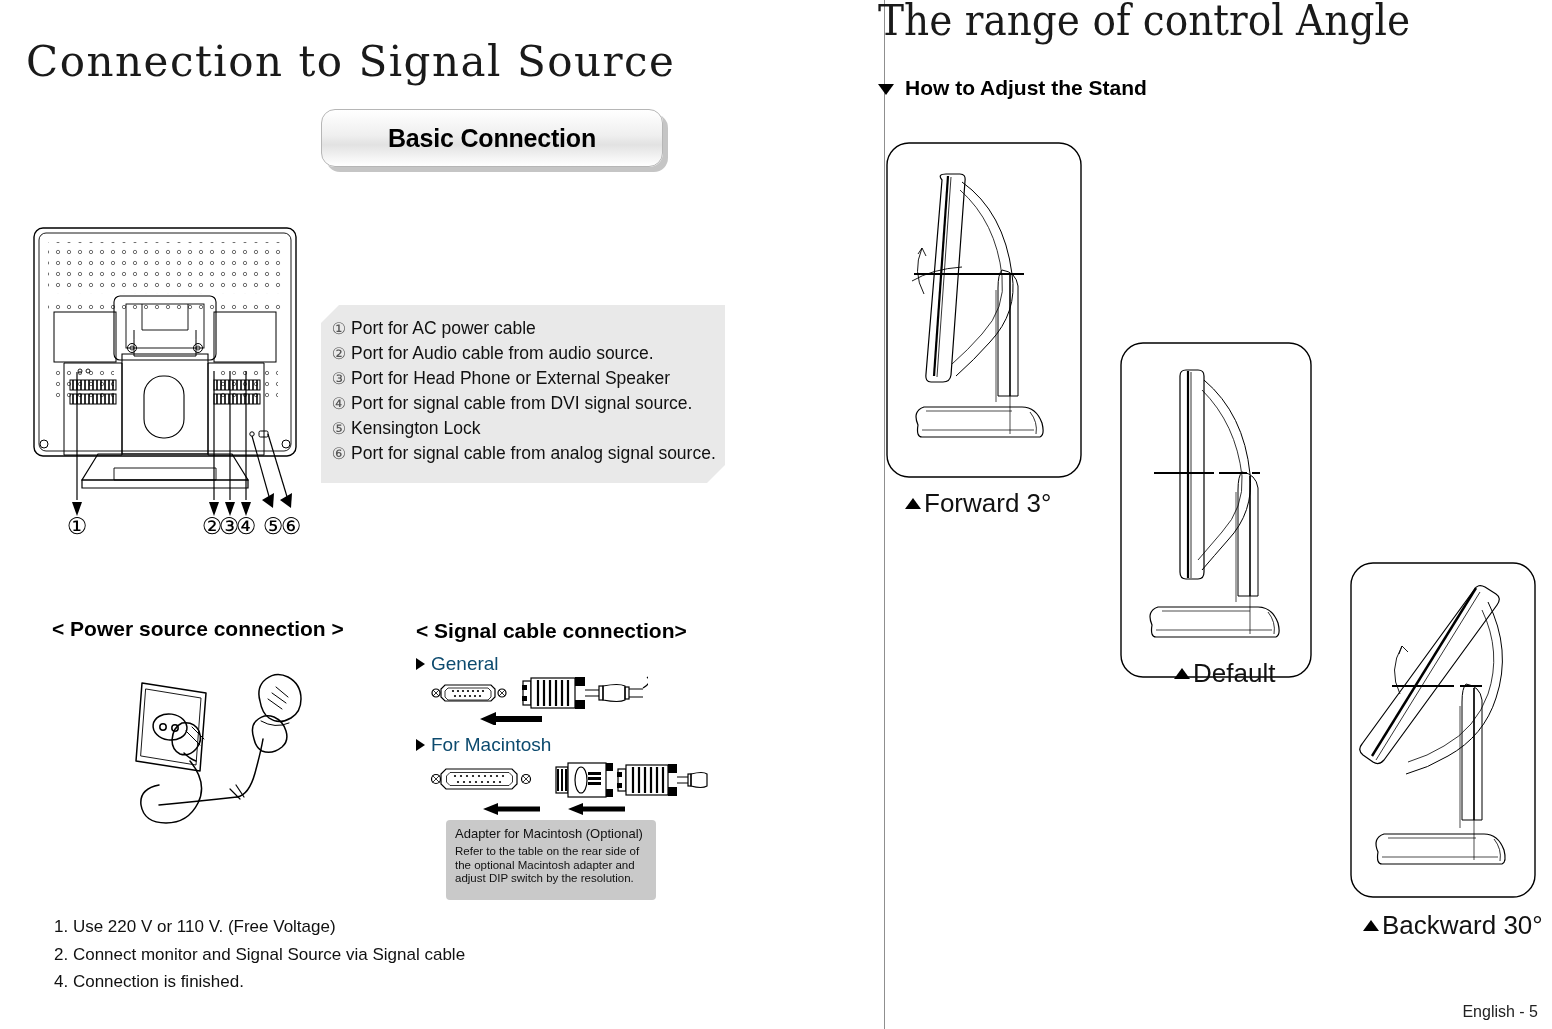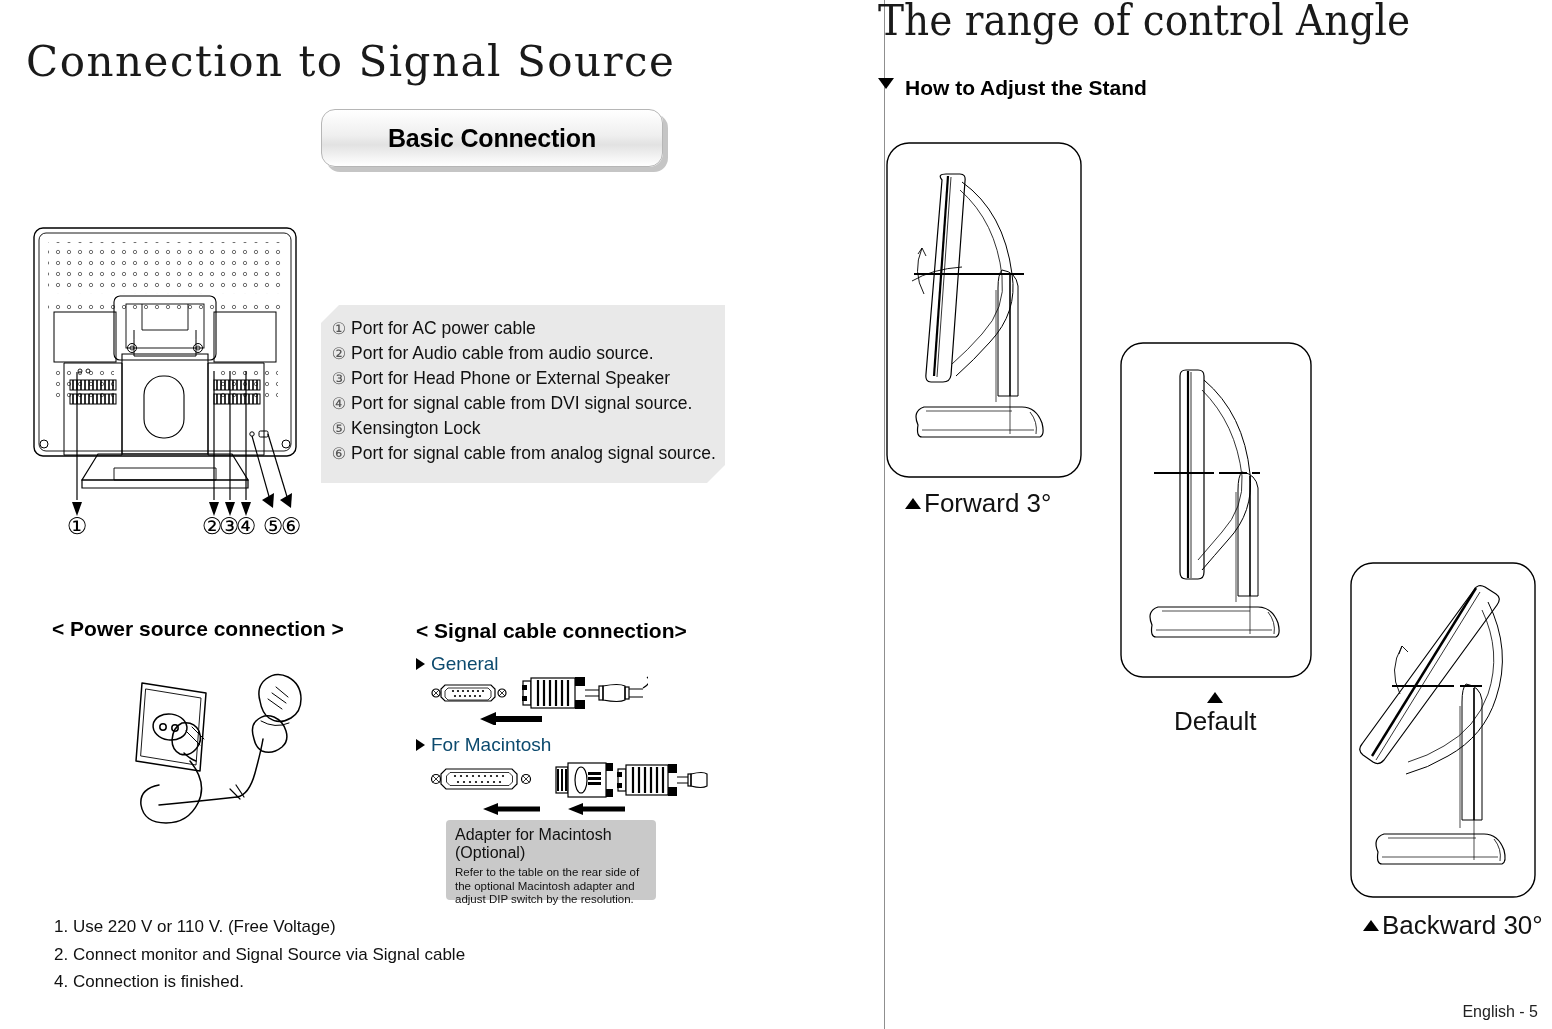--- a/index.html
+++ b/index.html
@@ -119,42 +119,42 @@
 
   
   .note-box {
     position: absolute;
     left: 446px; top: 779px;
     width: 210px; height: 80px;
     background: #c9c9c9;
     border-radius: 4px;
     padding: 6px 9px 0 9px;
   }
-  .note-box .note-title { font-size: 16px; color: #111; margin-bottom: 4px; }
+  .note-box .note-title { font-size: 13px; color: #111; margin-bottom: 4px; }
   .note-box .note-body  { font-size: 11.5px; color: #111; line-height: 13.5px; }
 
   
   .steps { position: absolute; left: 54px; top: 872px; }
   .steps div { font-size: 17px; line-height: 27.5px; color: #111; white-space: nowrap; }
 
   
   .footer {
     position: absolute; bottom: 8px;
     font-size: 16px; color: #222;
   }
   #footer-left  { left: 4px; }
   #footer-right { right: 14px; }
 
   
   .subhead {
     position: absolute;
     left: 878px; top: 76px;
     font-size: 21px; font-weight: bold; color: #000;
     white-space: nowrap;
-    display: flex; gap: 11px;
+    display: flex; align-items: center; gap: 11px;
   }
   .subhead .tri-down {
     width: 0; height: 0;
     border-top: 11px solid #000;
     border-left: 8px solid transparent;
     border-right: 8px solid transparent;
     margin-top: 2px;
   }
 
   .stand-card { position: absolute; }
@@ -168,21 +168,21 @@
     white-space: nowrap;
     display: flex; align-items: center; gap: 3px;
   }
   .stand-caption .tri-up {
     width: 0; height: 0;
     border-bottom: 11px solid #000;
     border-left: 8px solid transparent;
     border-right: 8px solid transparent;
   }
   #cap-forward  { left: 905px;  top: 488px; }
-  #cap-default  { left: 1174px; top: 692px; flex-direction: column; }
+  #cap-default  { left: 1174px; top: 658px; }
   #cap-backward { left: 1363px; top: 910px; }
 </style>
 </head>
 <body>
 
 <div class="page-divider"></div>
 
 <div class="page" id="page-left">
 
   <div class="chapter-title" id="title-left">Connection to Signal Source</div>

